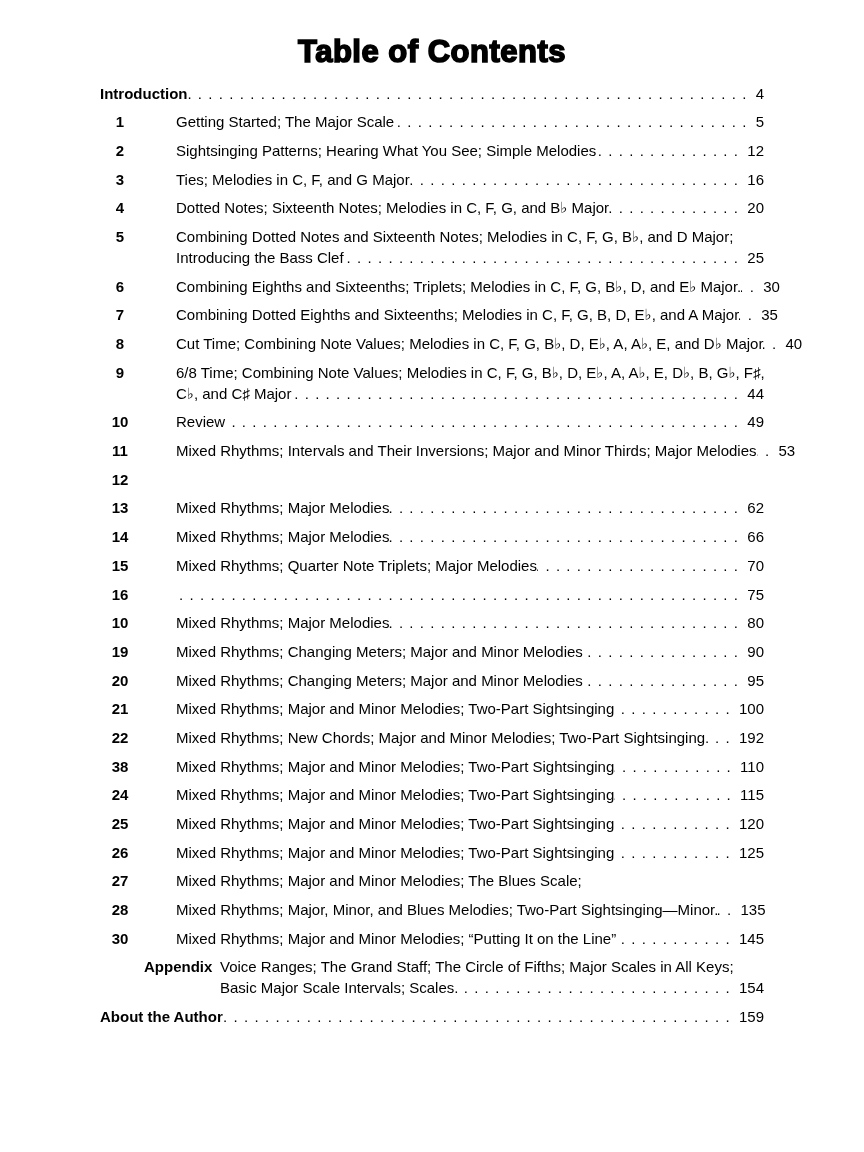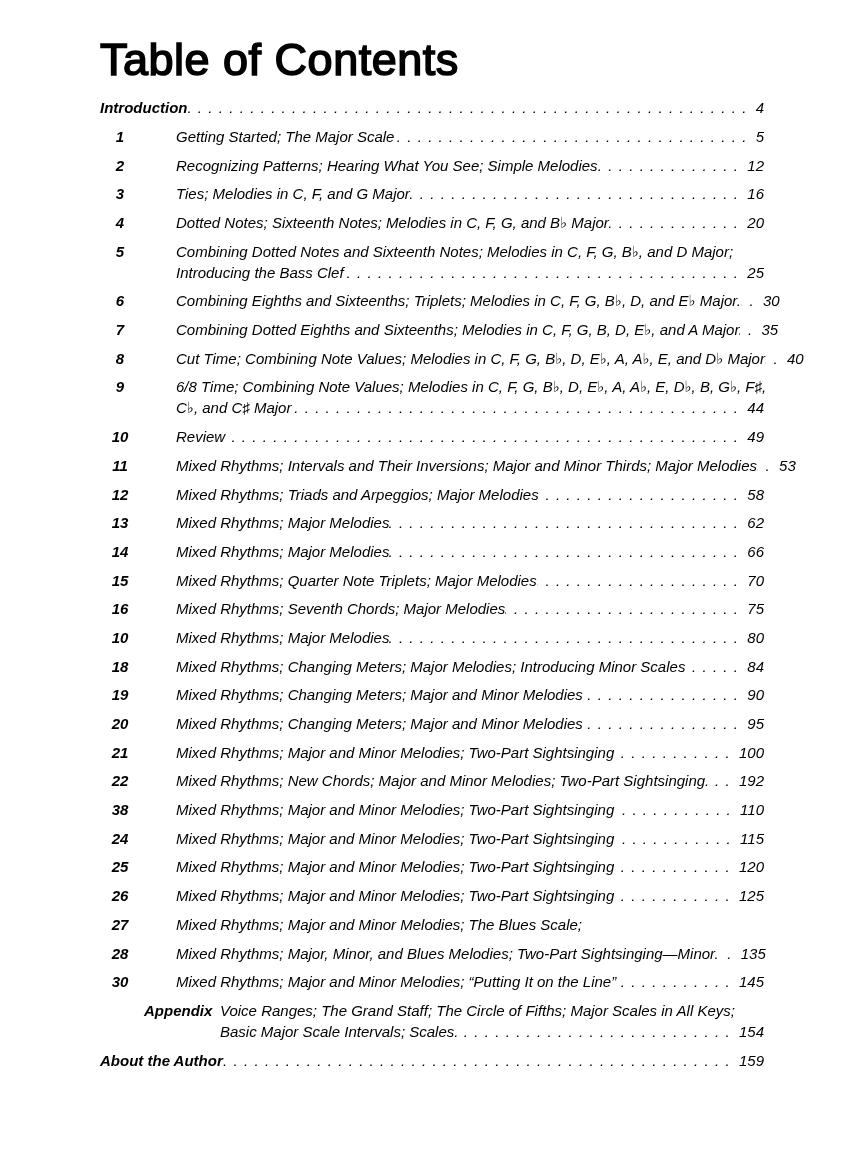--- a/index.html
+++ b/index.html
@@ -7,32 +7,32 @@
     width: 864px; height: 1152px;
     background: #ffffff;
     overflow: hidden;
     font-family: "Liberation Sans", "DejaVu Sans", sans-serif;
     font-size: 15px;
     color: #000;
   }
   .content { padding: 36px 100px 0 100px; }
   .title {
     margin: 0 0 14px 0;
-    font-size: 45px;
+    text-align: center;
+    font-size: 31px;
     line-height: 1.05;
-    font-weight: normal;
+    font-weight: bold;
     letter-spacing: 0.5px;
     -webkit-text-stroke: 1.6px #000;
     font-family: "Liberation Sans", sans-serif;
   }
   .toc-row {
     display: flex;
     line-height: 21px;
     margin-bottom: 7.7px;
-    font-style: italic;
   }
   .num {
     flex: none;
     width: 40px;
     margin-right: 36px;
     text-align: center;
     font-weight: bold;
   }
   .label { font-weight: bold; flex: none; }
   .labelcol { width: 76px; flex: none; font-weight: bold; margin-left: 44px; }
@@ -77,21 +77,21 @@
               <span class="dots"></span>
             </span>
             <span class="pg">5</span>
           </div>
         </div>
       </div>
       <div class="toc-row">
         <div class="num">2</div>
         <div class="body">
           <div class="line">
-            <span class="txt">Recognizing Patterns; Hearing What You See; Simple Melodies</span>
+            <span class="txt">Sightsinging Patterns; Hearing What You See; Simple Melodies</span>
             <span class="leader">
               <span class="dots"></span>
             </span>
             <span class="pg">12</span>
           </div>
         </div>
       </div>
       <div class="toc-row">
         <div class="num">3</div>
         <div class="body">
@@ -201,29 +201,20 @@
             <span class="txt">Mixed Rhythms; Intervals and Their Inversions; Major and Minor Thirds; Major Melodies</span>
             <span class="leader">
               <span class="dots"></span>
             </span>
             <span class="pg">53</span>
           </div>
         </div>
       </div>
       <div class="toc-row">
         <div class="num">12</div>
-        <div class="body">
-          <div class="line">
-            <span class="txt">Mixed Rhythms; Triads and Arpeggios; Major Melodies</span>
-            <span class="leader">
-              <span class="dots"></span>
-            </span>
-            <span class="pg">58</span>
-          </div>
-        </div>
       </div>
       <div class="toc-row">
         <div class="num">13</div>
         <div class="body">
           <div class="line">
             <span class="txt">Mixed Rhythms; Major Melodies</span>
             <span class="leader">
               <span class="dots"></span>
             </span>
             <span class="pg">62</span>
@@ -251,49 +242,36 @@
               <span class="dots"></span>
             </span>
             <span class="pg">70</span>
           </div>
         </div>
       </div>
       <div class="toc-row">
         <div class="num">16</div>
         <div class="body">
           <div class="line">
-            <span class="txt">Mixed Rhythms; Seventh Chords; Major Melodies</span>
             <span class="leader">
               <span class="dots"></span>
             </span>
             <span class="pg">75</span>
           </div>
         </div>
       </div>
       <div class="toc-row">
         <div class="num">10</div>
         <div class="body">
           <div class="line">
             <span class="txt">Mixed Rhythms; Major Melodies</span>
             <span class="leader">
               <span class="dots"></span>
             </span>
             <span class="pg">80</span>
-          </div>
-        </div>
-      </div>
-      <div class="toc-row">
-        <div class="num">18</div>
-        <div class="body">
-          <div class="line">
-            <span class="txt">Mixed Rhythms; Changing Meters; Major Melodies; Introducing Minor Scales</span>
-            <span class="leader">
-              <span class="dots"></span>
-            </span>
-            <span class="pg">84</span>
           </div>
         </div>
       </div>
       <div class="toc-row">
         <div class="num">19</div>
         <div class="body">
           <div class="line">
             <span class="txt">Mixed Rhythms; Changing Meters; Major and Minor Melodies</span>
             <span class="leader">
               <span class="dots"></span>

